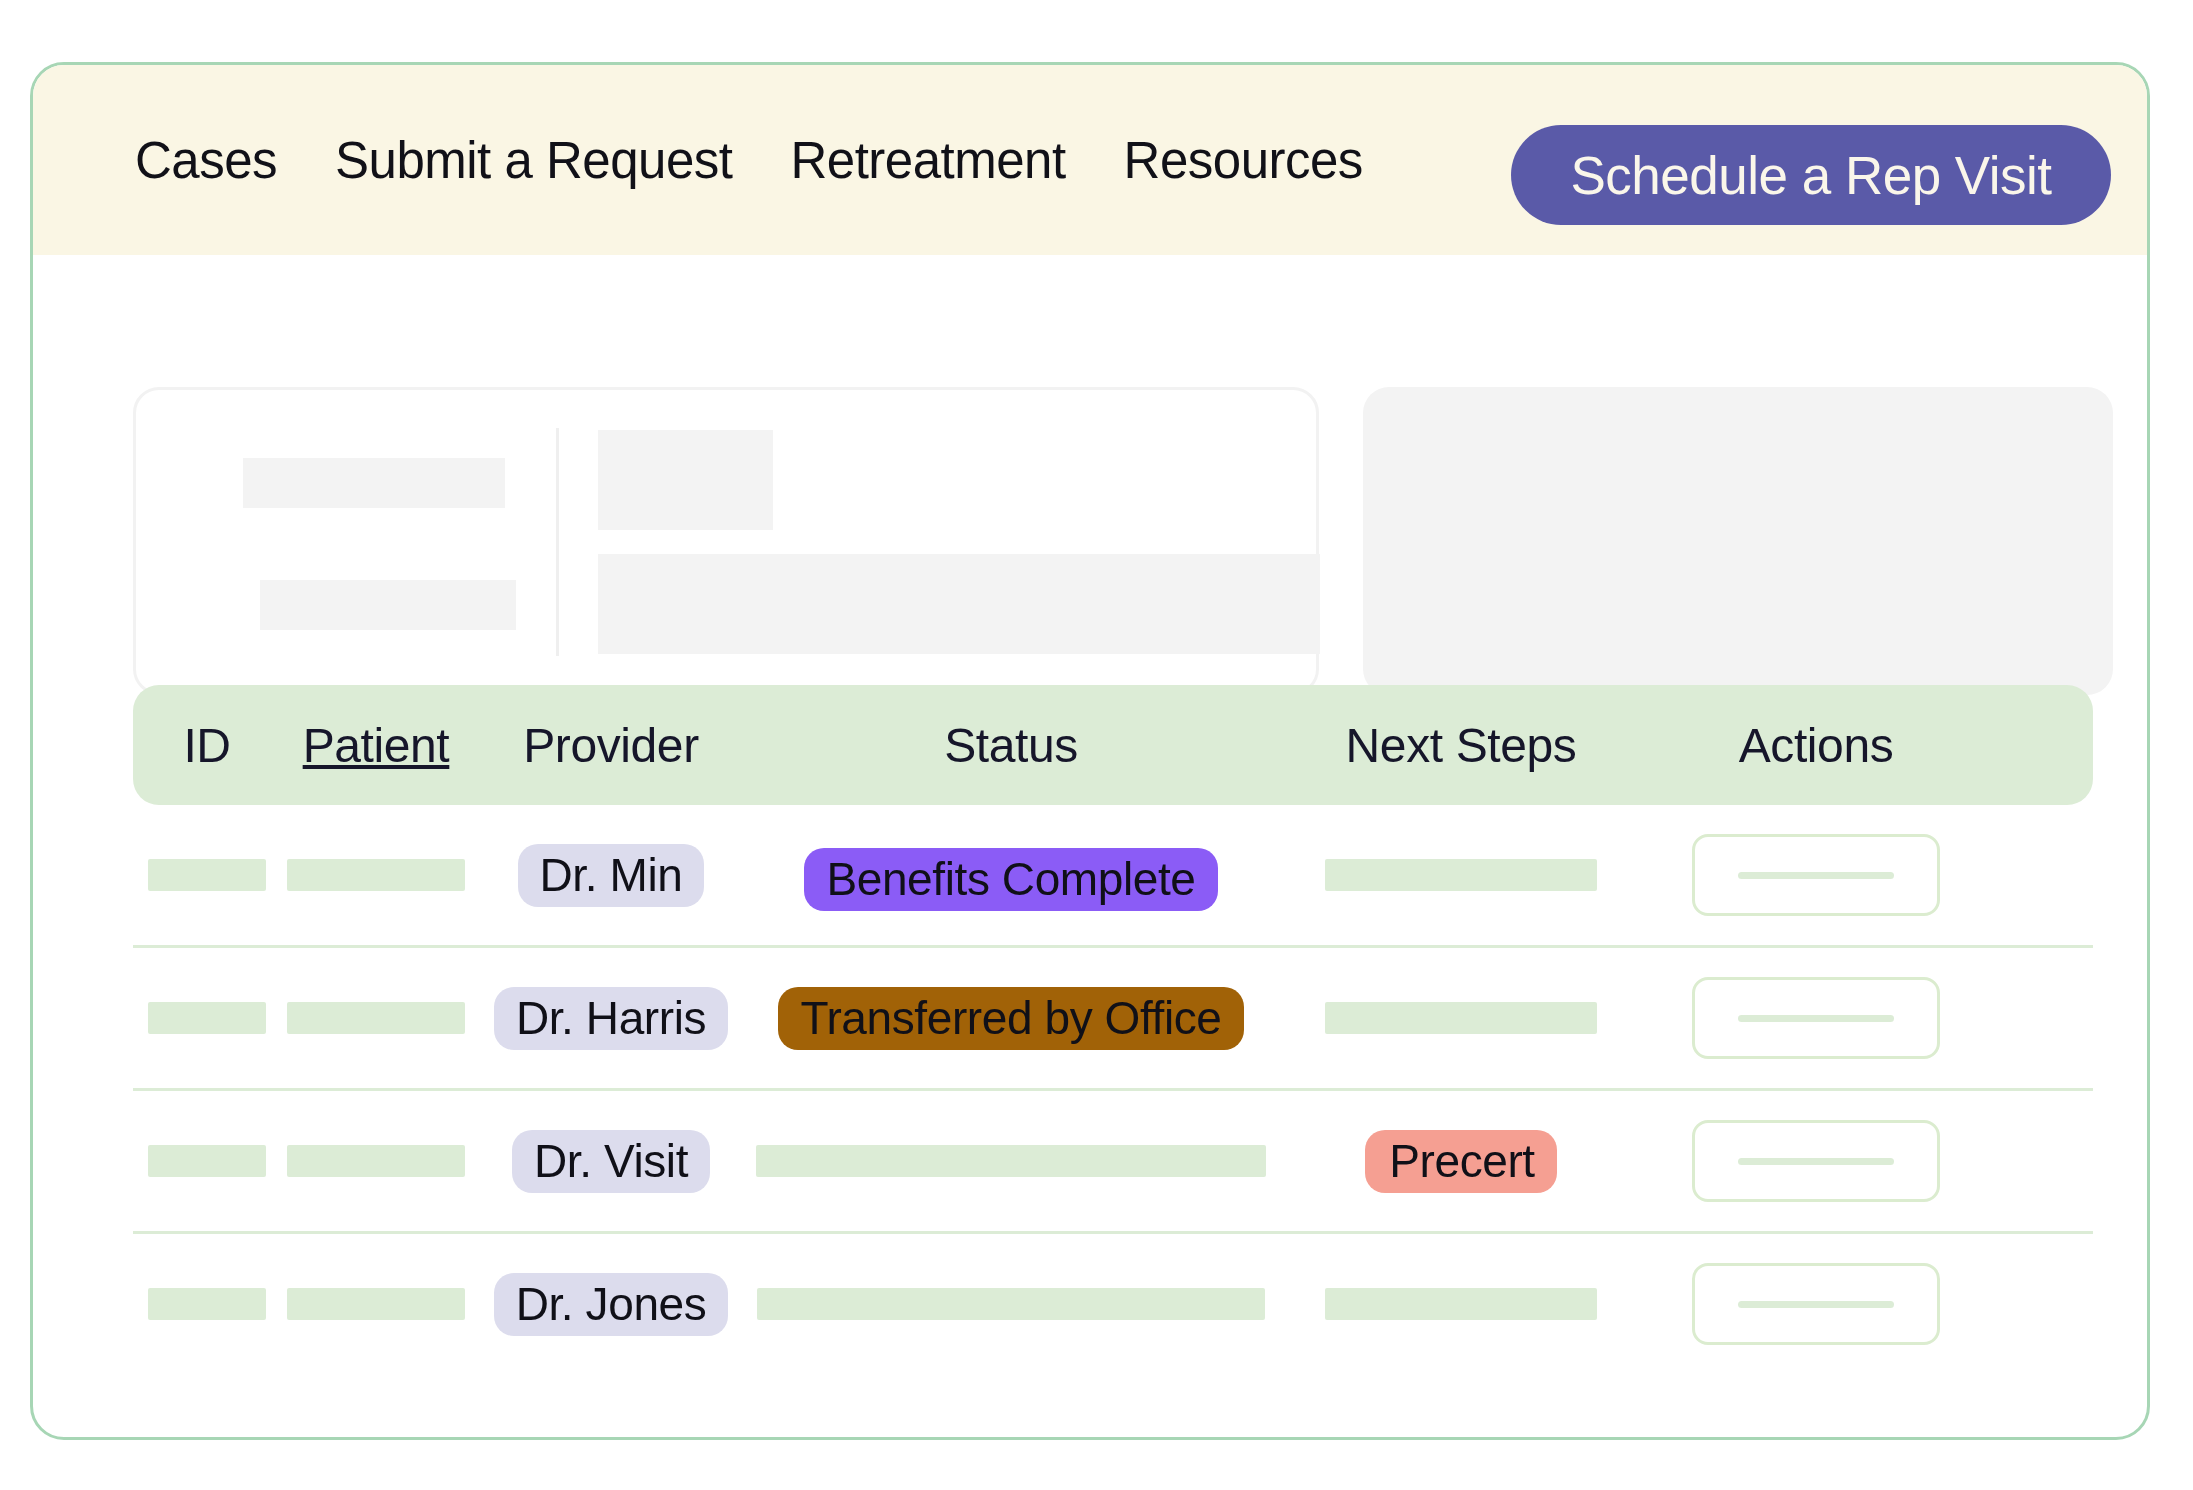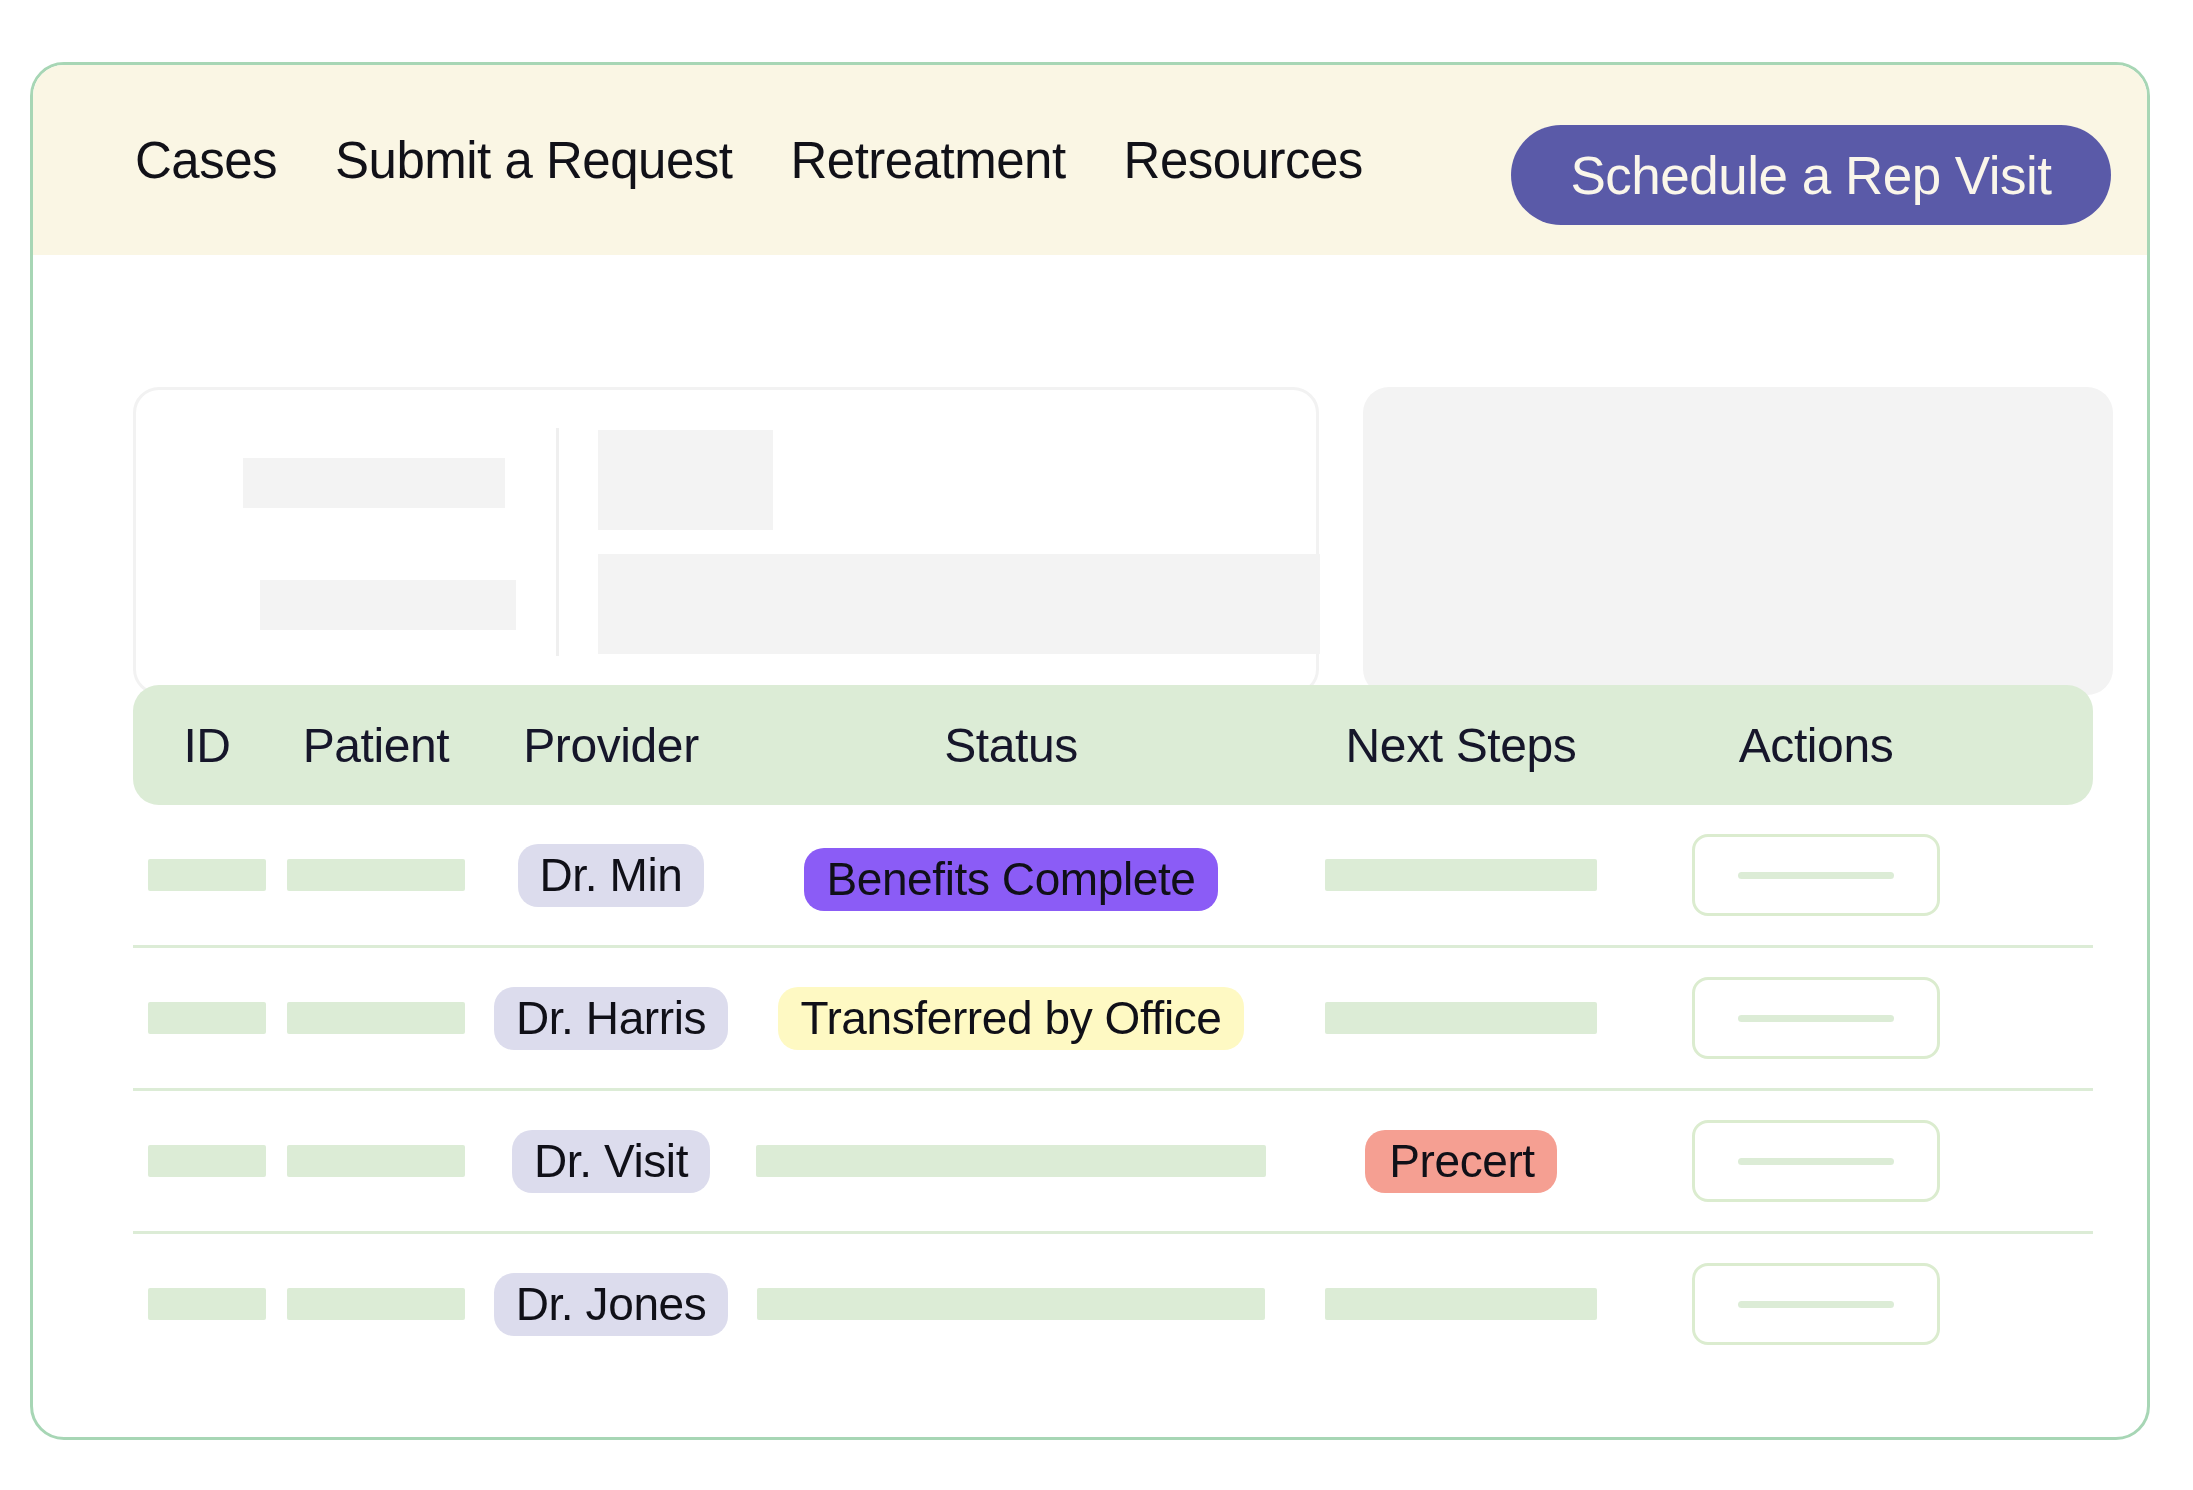--- a/index.html
+++ b/index.html
@@ -140,21 +140,21 @@
     border-radius: 26px;
   }
   .th {
     font-size: 48px;
     color: #16162a;
     letter-spacing: -0.4px;
     text-align: center;
     white-space: nowrap;
   }
   .col-id       { width: 148px; }
-  .col-patient  { width: 190px; }
+  .col-patient  { width: 190px; text-decoration: underline; }
   .col-provider { width: 280px; }
   .col-status   { width: 520px; }
   .col-next     { width: 380px; }
   .col-actions  { width: 330px; }
 
   .data-row {
     height: 140px;
     border-bottom: 3px solid #dcecd6;
   }
   .data-row.last { border-bottom: none; }
@@ -183,21 +183,21 @@
     font-size: 46px;
     color: #101018;
     letter-spacing: -0.4px;
     white-space: nowrap;
     padding: 0 22px;
     height: 63px;
     box-sizing: border-box;
   }
   .pill-provider { background: #dcdced; }
   .pill-green    { background: #8b5cf6; margin-top: 8px; }
-  .pill-yellow   { background: #fef9c3; }
+  .pill-yellow   { background: #a16207; }
   .pill-red      { background: #f59f92; padding-left: 24px; }
 
   .action-btn {
     width: 248px;
     height: 82px;
     border: 3px solid #dbeccf;
     border-radius: 16px;
     background: #ffffff;
     display: flex;
     align-items: center;

